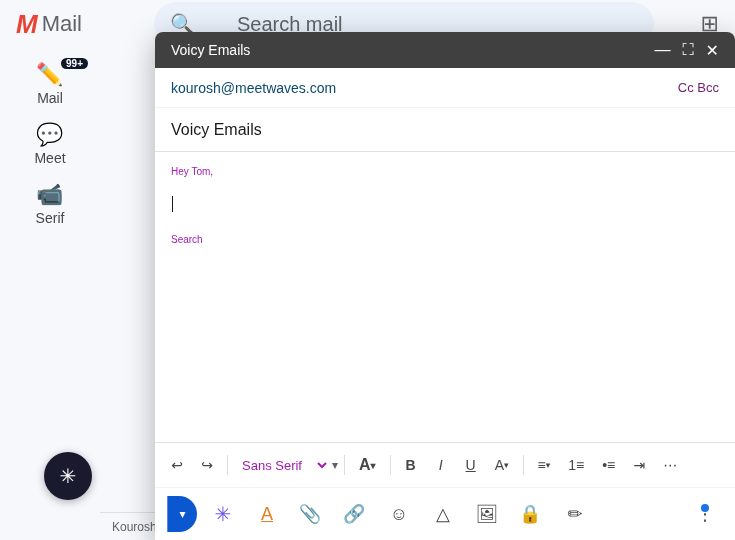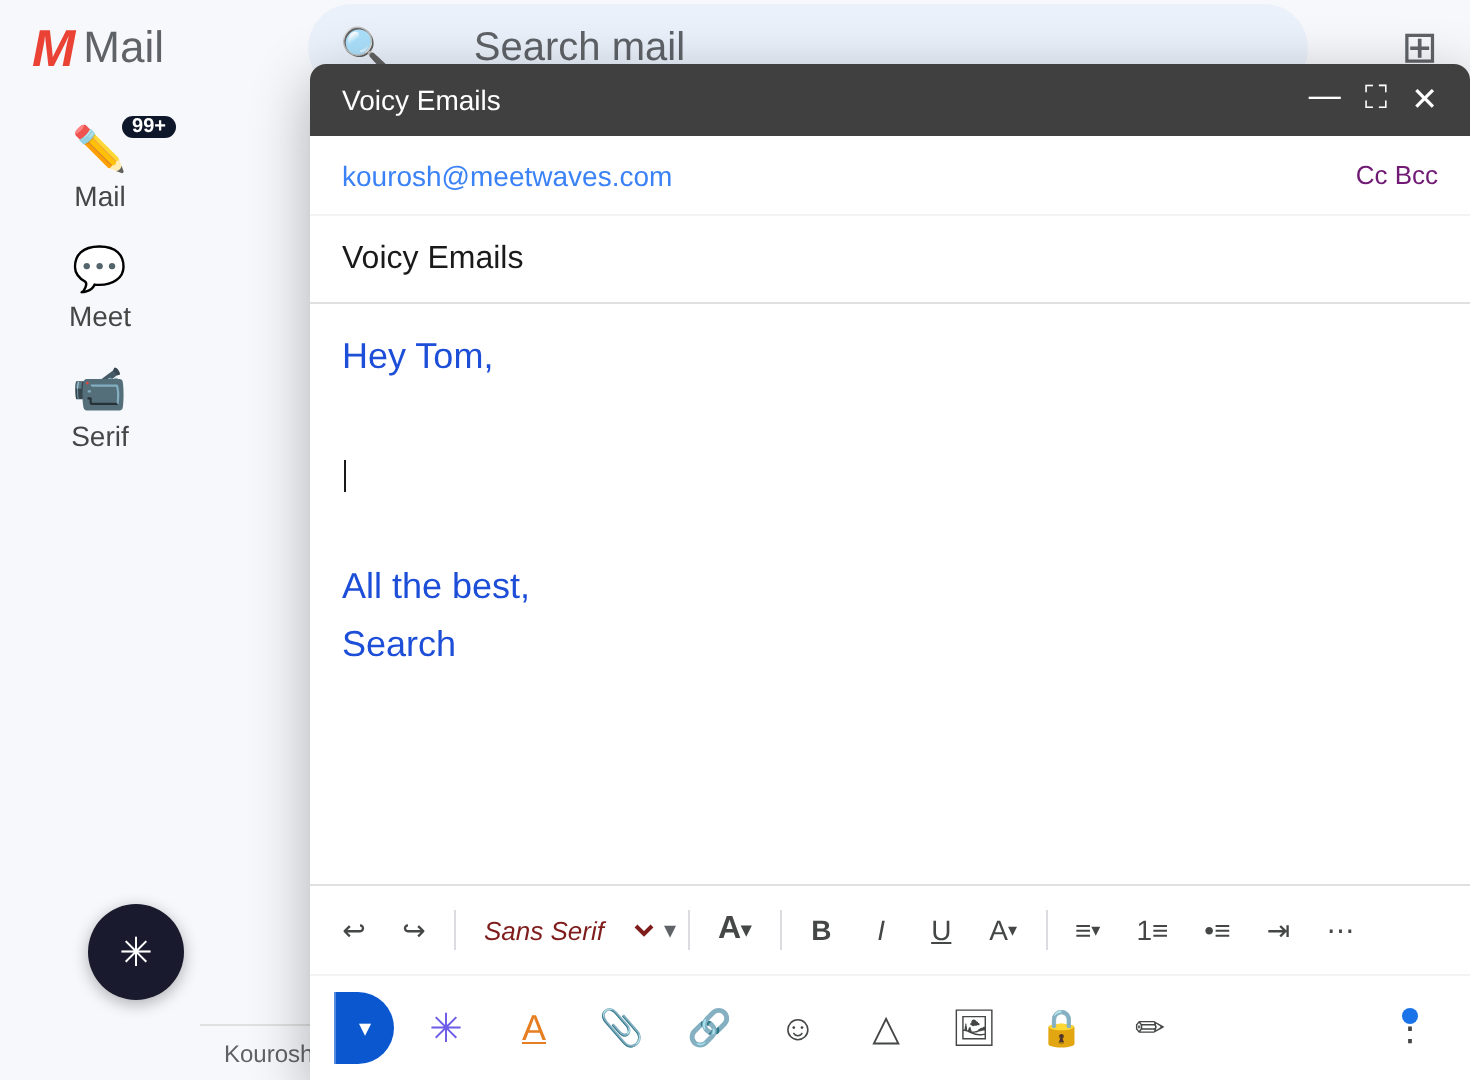--- a/index.html
+++ b/index.html
@@ -67,30 +67,30 @@
       background: #404040; color: white; padding: 8px 16px;
       font-size: 14px; font-weight: 500; border-radius: 8px 8px 0 0;
       display: flex; align-items: center; justify-content: space-between;
       min-height: 36px;
     }
     .compose-field {
       display: flex; align-items: center;
       padding: 8px 16px; border-bottom: 1px solid #f1f3f4;
       font-size: 14px; color: #444746; min-height: 40px;
     }
-    .compose-field-value { color: #3b82f6; flex: 1; }
+    .compose-field-value { color: #0c4a6e; flex: 1; }
 
     .compose-subject {
       display: flex; align-items: center;
       padding: 8px 16px; border-bottom: 1px solid #e0e0e0;
       font-size: 16px; font-weight: 500; color: #1a1a1a; min-height: 44px;
     }
 
     .compose-body {
-      flex: 1; padding: 12px 16px; font-size: 18px; color: #1d4ed8;
+      flex: 1; padding: 12px 16px; font-size: 10px; color: #a21caf;
       line-height: 1.6; overflow-y: auto; position: relative; cursor: text;
     }
     .compose-cursor {
       display: inline-block; width: 1px; height: 16px;
       background: #1a1a1a; animation: blink 1s step-end infinite;
       vertical-align: text-bottom; margin-left: 1px;
     }
     @keyframes blink { 0%,100% { opacity:1; } 50% { opacity:0; } }
 
     
@@ -101,22 +101,22 @@
     }
     .fmt-btn {
       background: none; border: none; cursor: pointer; padding: 6px 8px;
       border-radius: 4px; color: #444746; font-size: 14px;
       display: flex; align-items: center; justify-content: center;
       min-width: 28px; height: 32px;
     }
     .fmt-btn.bold { font-weight: bold; }
     .fmt-btn.italic { font-style: italic; }
     .fmt-font-select {
-      border: none; background: none; font-size: 13px; color: #7f1d1d;
-      cursor: pointer; padding: 4px 4px; font-style: italic;
+      border: none; background: none; font-size: 13px; color: #a21caf;
+      cursor: pointer; padding: 4px 4px;
     }
     .fmt-divider { width: 1px; background: #dadce0; height: 20px; margin: 0 4px; }
 
     
     .action-bar {
       padding: 8px 12px; display: flex; align-items: center; gap: 8px;
       border-top: 1px solid #f1f3f4; min-height: 52px;
     }
     .send-btn-group {
       display: flex; align-items: center;
@@ -225,21 +225,20 @@
     <span>Voicy Emails</span>
   </div>
 
   <div class="compose-body">
     <div>Hey Tom,</div>
     <br>
     <div style="min-height:20px;">
       <span class="compose-cursor"></span>
     </div>
     <br>
-    <div>All the best,</div>
     <div>Search</div>
   </div>
 
   <div class="format-toolbar">
     <button class="fmt-btn">↩</button>
     <button class="fmt-btn">↪</button>
     <div class="fmt-divider"></div>
     <select class="fmt-font-select">
       <option>Sans Serif</option>
       <option>Serif</option>

